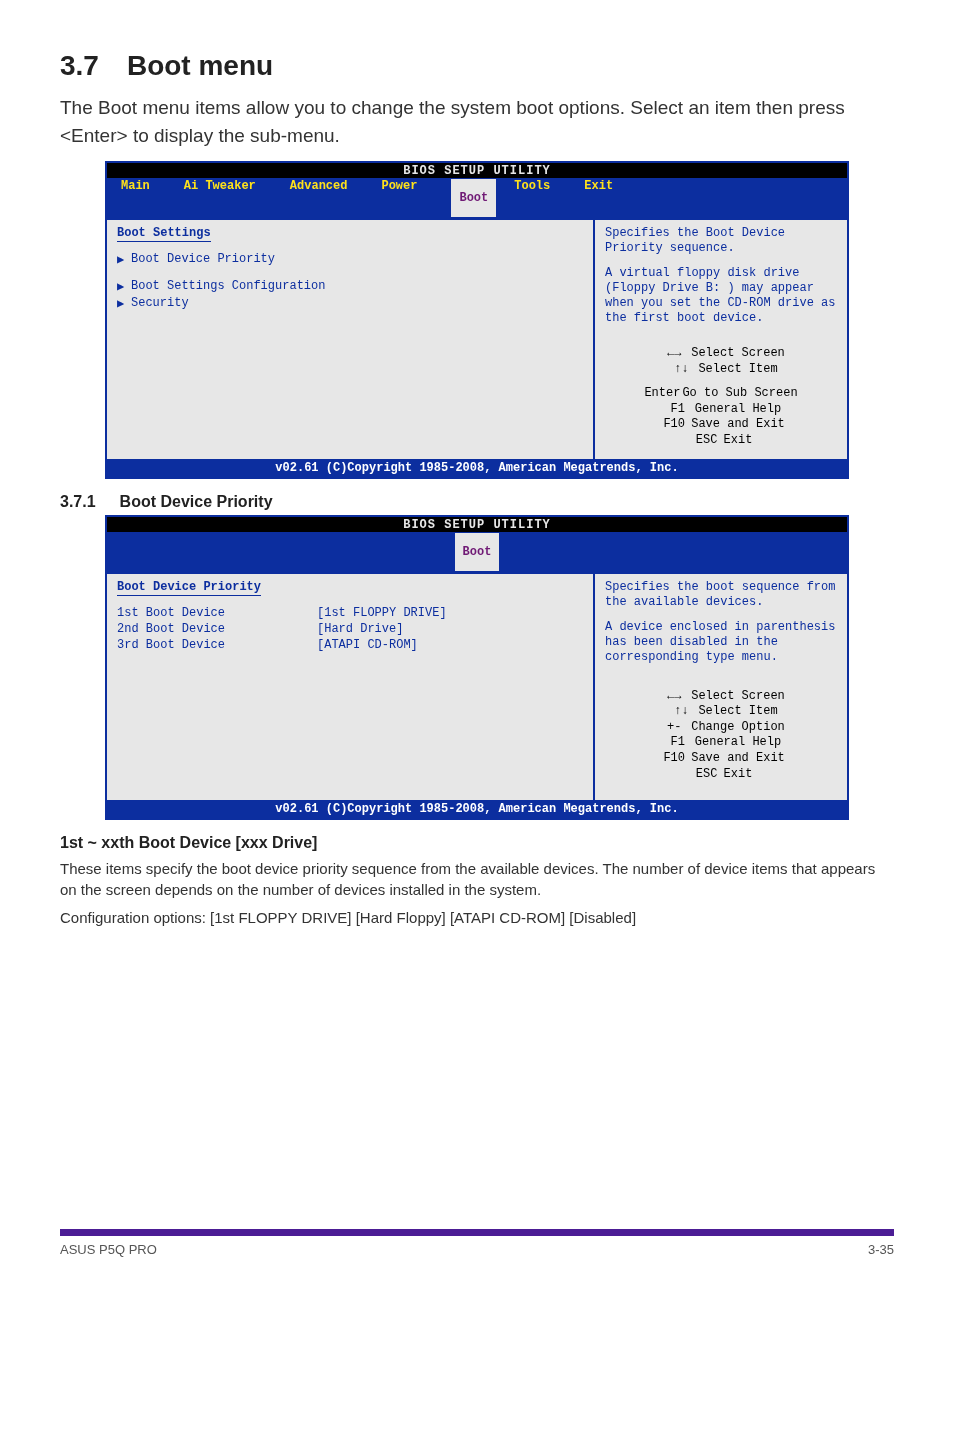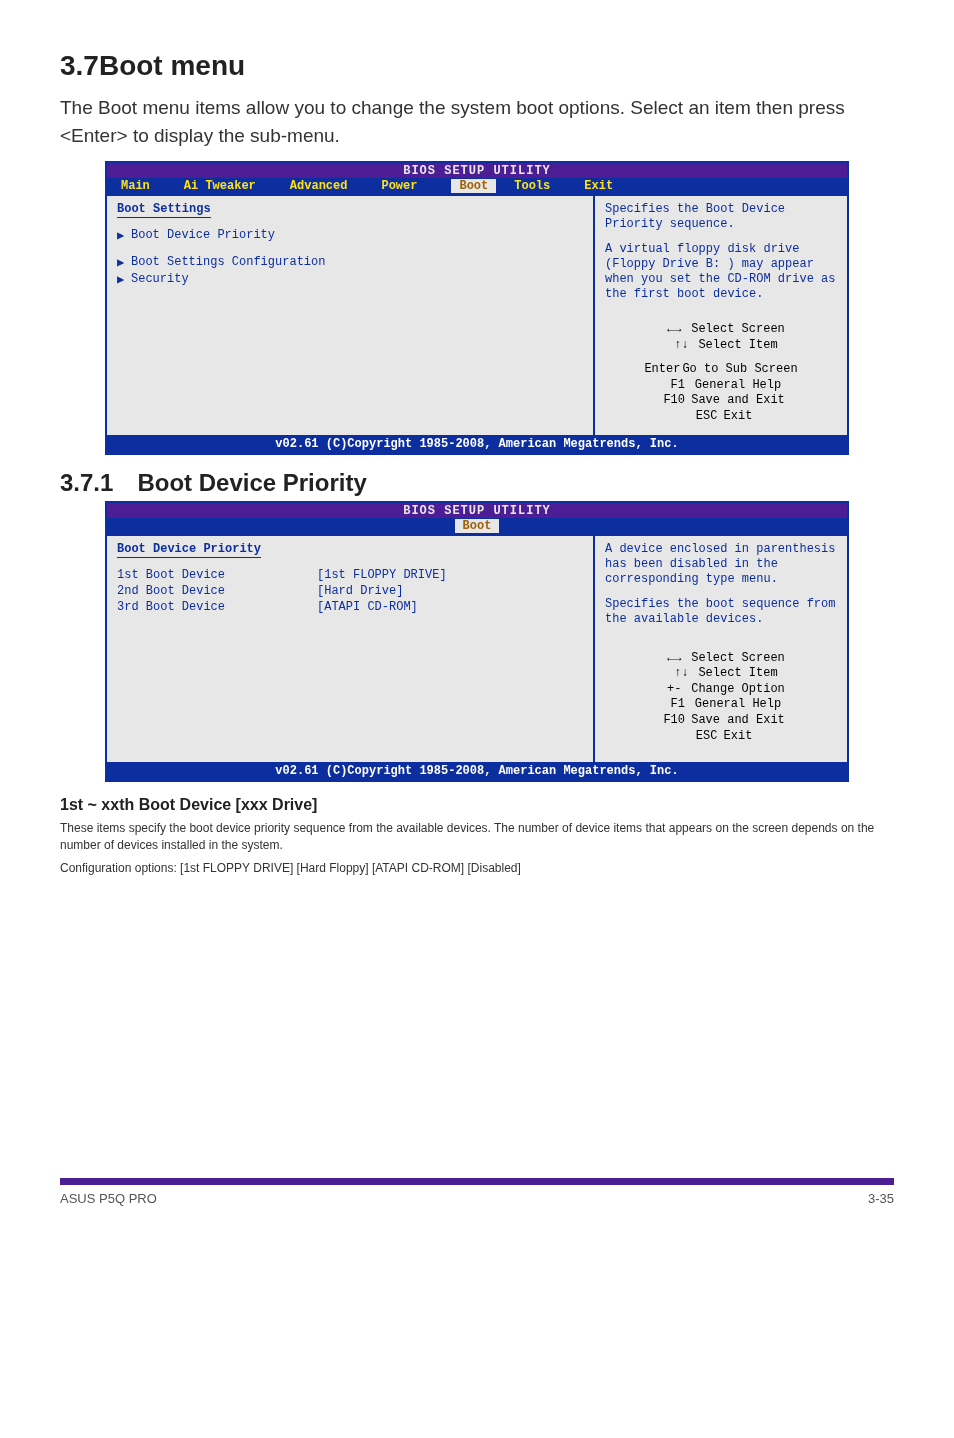--- a/index.html
+++ b/index.html
@@ -10,80 +10,80 @@
     background: #fff;
     color: #333;
     width: 954px;
   }
   h1.section-title {
     font-size: 28px;
     font-weight: bold;
     margin: 0 0 12px 0;
     color: #222;
   }
-  .section-no { }
+  .section-no { margin-right: 28px; }
   p.intro {
     font-size: 19px;
     line-height: 1.45;
     margin: 0 0 12px 0;
     color: #333;
   }
   h2.sub-title {
-    font-size: 24px;
+    font-size: 16px;
     font-weight: bold;
     margin: 14px 0 4px 0;
     color: #222;
   }
   .sub-no { margin-right: 24px; }
   h3.field-title {
     font-size: 16px;
     font-weight: bold;
     margin: 14px 0 6px 0;
     color: #222;
   }
   p.body {
-    font-size: 12px;
+    font-size: 15px;
     line-height: 1.45;
     margin: 0 0 6px 0;
     color: #333;
   }
 
   
   .bios {
     font-family: "Courier New", monospace;
     font-size: 12px;
     width: 744px;
     margin: 0 auto 6px auto;
     border: 2px solid #0c2e9f;
     background: #e7e7e7;
     color: #0c2e9f;
   }
   .bios .titlebar {
-    background: #4c1d95;
+    background: #000000;
     color: #e7e7e7;
     text-align: center;
     font-weight: bold;
     letter-spacing: 1px;
     padding: 1px 0 0 0;
   }
   .bios .menubar {
     background: #0c2e9f;
     color: #ffe21a;
     display: flex;
     padding: 1px 0 3px 14px;
     font-weight: bold;
   }
   .bios .menubar .tab {
     padding: 0 14px 0 0;
     margin-right: 20px;
   }
   .bios .menubar .tab.active {
     background: #e7e7e7;
-    color: #a16207;
-    padding: 0 8px;
+    color: #701a75;
+    padding: 12px 8px;
     margin-right: 18px;
   }
   .bios .content {
     display: flex;
   }
   .bios .left {
     flex: 1;
     padding: 6px 10px 10px 10px;
     border-right: 2px solid #0c2e9f;
     position: relative;
@@ -225,22 +225,22 @@
       <div class="row pair">
         <span class="label">2nd Boot Device</span>
         <span class="value">[Hard Drive]</span>
       </div>
       <div class="row pair">
         <span class="label">3rd Boot Device</span>
         <span class="value">[ATAPI CD-ROM]</span>
       </div>
     </div>
     <div class="right">
+      <div class="help-text">Specifies the boot sequence from the available devices.</div>
       <div class="help-text">A device enclosed in parenthesis has been disabled in the corresponding type menu.</div>
-      <div class="help-text">Specifies the boot sequence from the available devices.</div>
       <div style="height:14px"></div>
       <div class="keys">
         <div><span class="glyph">←→</span><span>Select Screen</span></div>
         <div><span class="glyph">↑↓</span><span>Select Item</span></div>
         <div><span class="glyph">+-</span><span>Change Option</span></div>
         <div><span class="glyph">F1</span><span>General Help</span></div>
         <div><span class="glyph">F10</span><span>Save and Exit</span></div>
         <div><span class="glyph">ESC</span><span>Exit</span></div>
       </div>
     </div>

